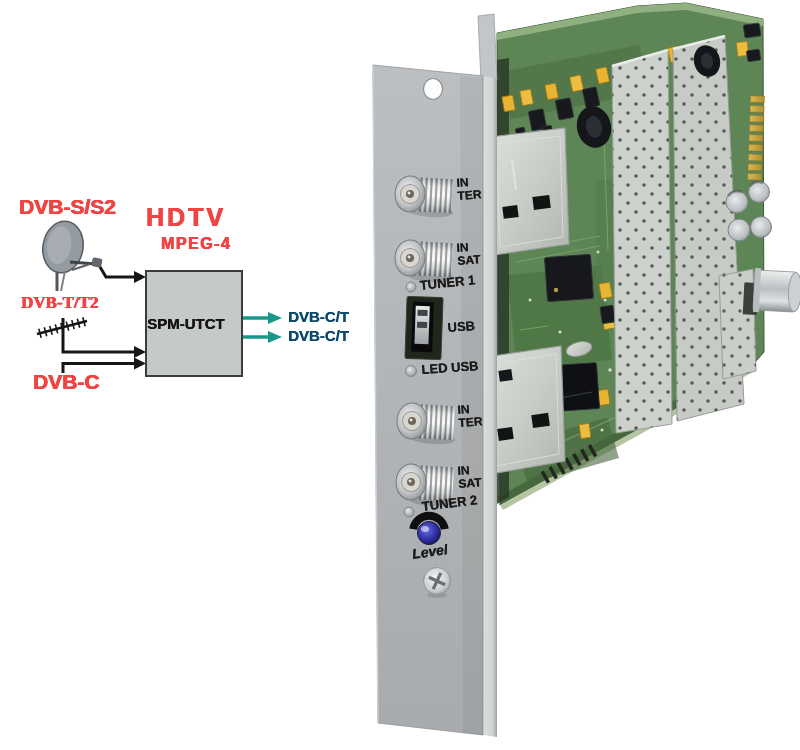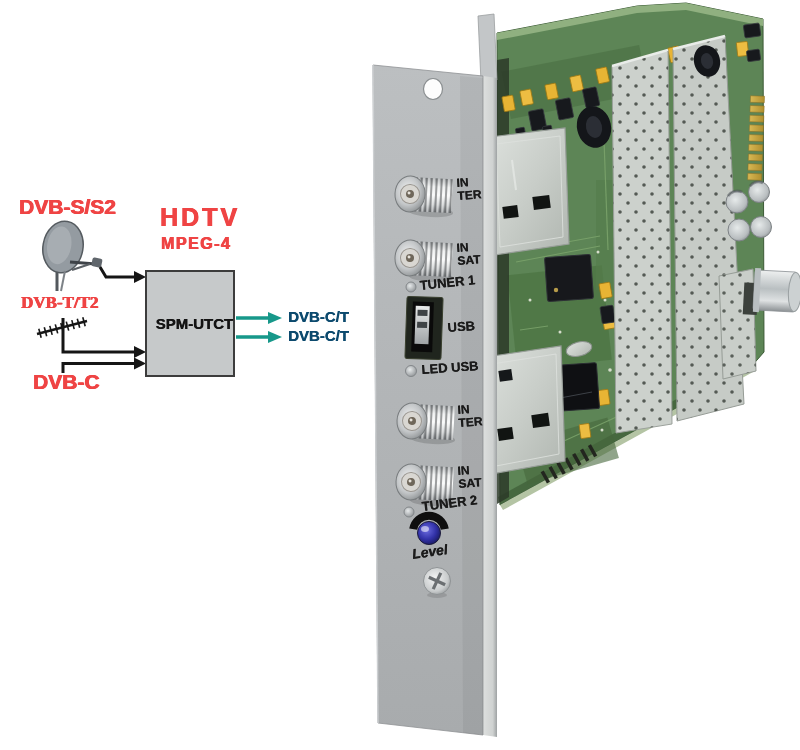--- a/index.html
+++ b/index.html
@@ -3,23 +3,23 @@
 <meta charset="utf-8">
 <style>
   html,body{margin:0;padding:0;background:#ffffff;}
   .stage{position:relative;width:800px;height:750px;background:#ffffff;overflow:hidden;
          font-family:"Liberation Sans",sans-serif;}
   .lbl{position:absolute;font-family:"Liberation Sans",sans-serif;font-weight:bold;
        color:#ef4444;white-space:nowrap;line-height:1.05;transform-origin:left top;}
   .heavy{text-shadow:.55px 0 currentColor,-.35px 0 currentColor;}
   .teal{color:#0c4a6e;text-shadow:.4px 0 currentColor;}
   .panel-lbl{color:#1b1b1b;text-shadow:.3px 0 currentColor;}
-  .spm-box{position:absolute;left:145px;top:270px;width:90px;height:107px;
+  .spm-box{position:absolute;left:145px;top:270px;width:98px;height:107px;
            background:#c6c9ca;border:2px solid #3c3c3c;box-sizing:border-box;
-           display:flex;align-items:center;justify-content:flex-end;}
+           display:flex;align-items:center;justify-content:flex-start;}
   .spm-box span{font-weight:bold;font-size:15px;color:#141414;text-shadow:.4px 0 currentColor;}
   svg{position:absolute;left:0;top:0;pointer-events:none;}
   .two-line span{display:block;}
 </style>
 </head>
 <body>
 
 <div class="stage">
 
   <svg width="800" height="750" viewBox="0 0 800 750">
@@ -364,21 +364,21 @@
 
     <g>
       <line x1="236" y1="318" x2="270" y2="318" stroke="#17988a" stroke-width="3.5"></line>
       <polygon points="268,312 282,318 268,324" fill="#17988a"></polygon>
       <line x1="236" y1="337" x2="270" y2="337" stroke="#17988a" stroke-width="3.5"></line>
       <polygon points="268,331 282,337 268,343" fill="#17988a"></polygon>
     </g>
   </svg>
 
   <div class="lbl heavy" style="left:19px;top:196px;font-size:21px;">DVB-S/S2</div>
-  <div class="lbl heavy" style="left:160px;top:204px;font-size:25px;letter-spacing:3px;">HDTV</div>
+  <div class="lbl heavy" style="left:146px;top:204px;font-size:25px;letter-spacing:3px;">HDTV</div>
   <div class="lbl heavy" style="left:161px;top:236px;font-size:16px;letter-spacing:1.5px;">MPEG-4</div>
   <div class="lbl heavy" style="left:21px;top:294px;font-size:17px;font-family:Liberation Serif, serif;">DVB-T/T2</div>
   <div class="lbl heavy" style="left:33px;top:371px;font-size:21px;">DVB-C</div>
 
   <div class="spm-box">
     <span>SPM-UTCT</span>
   </div>
 
   <div class="lbl teal" style="left:288px;top:309px;font-size:15px;">DVB-C/T</div>
   <div class="lbl teal" style="left:288px;top:328px;font-size:15px;">DVB-C/T</div>

